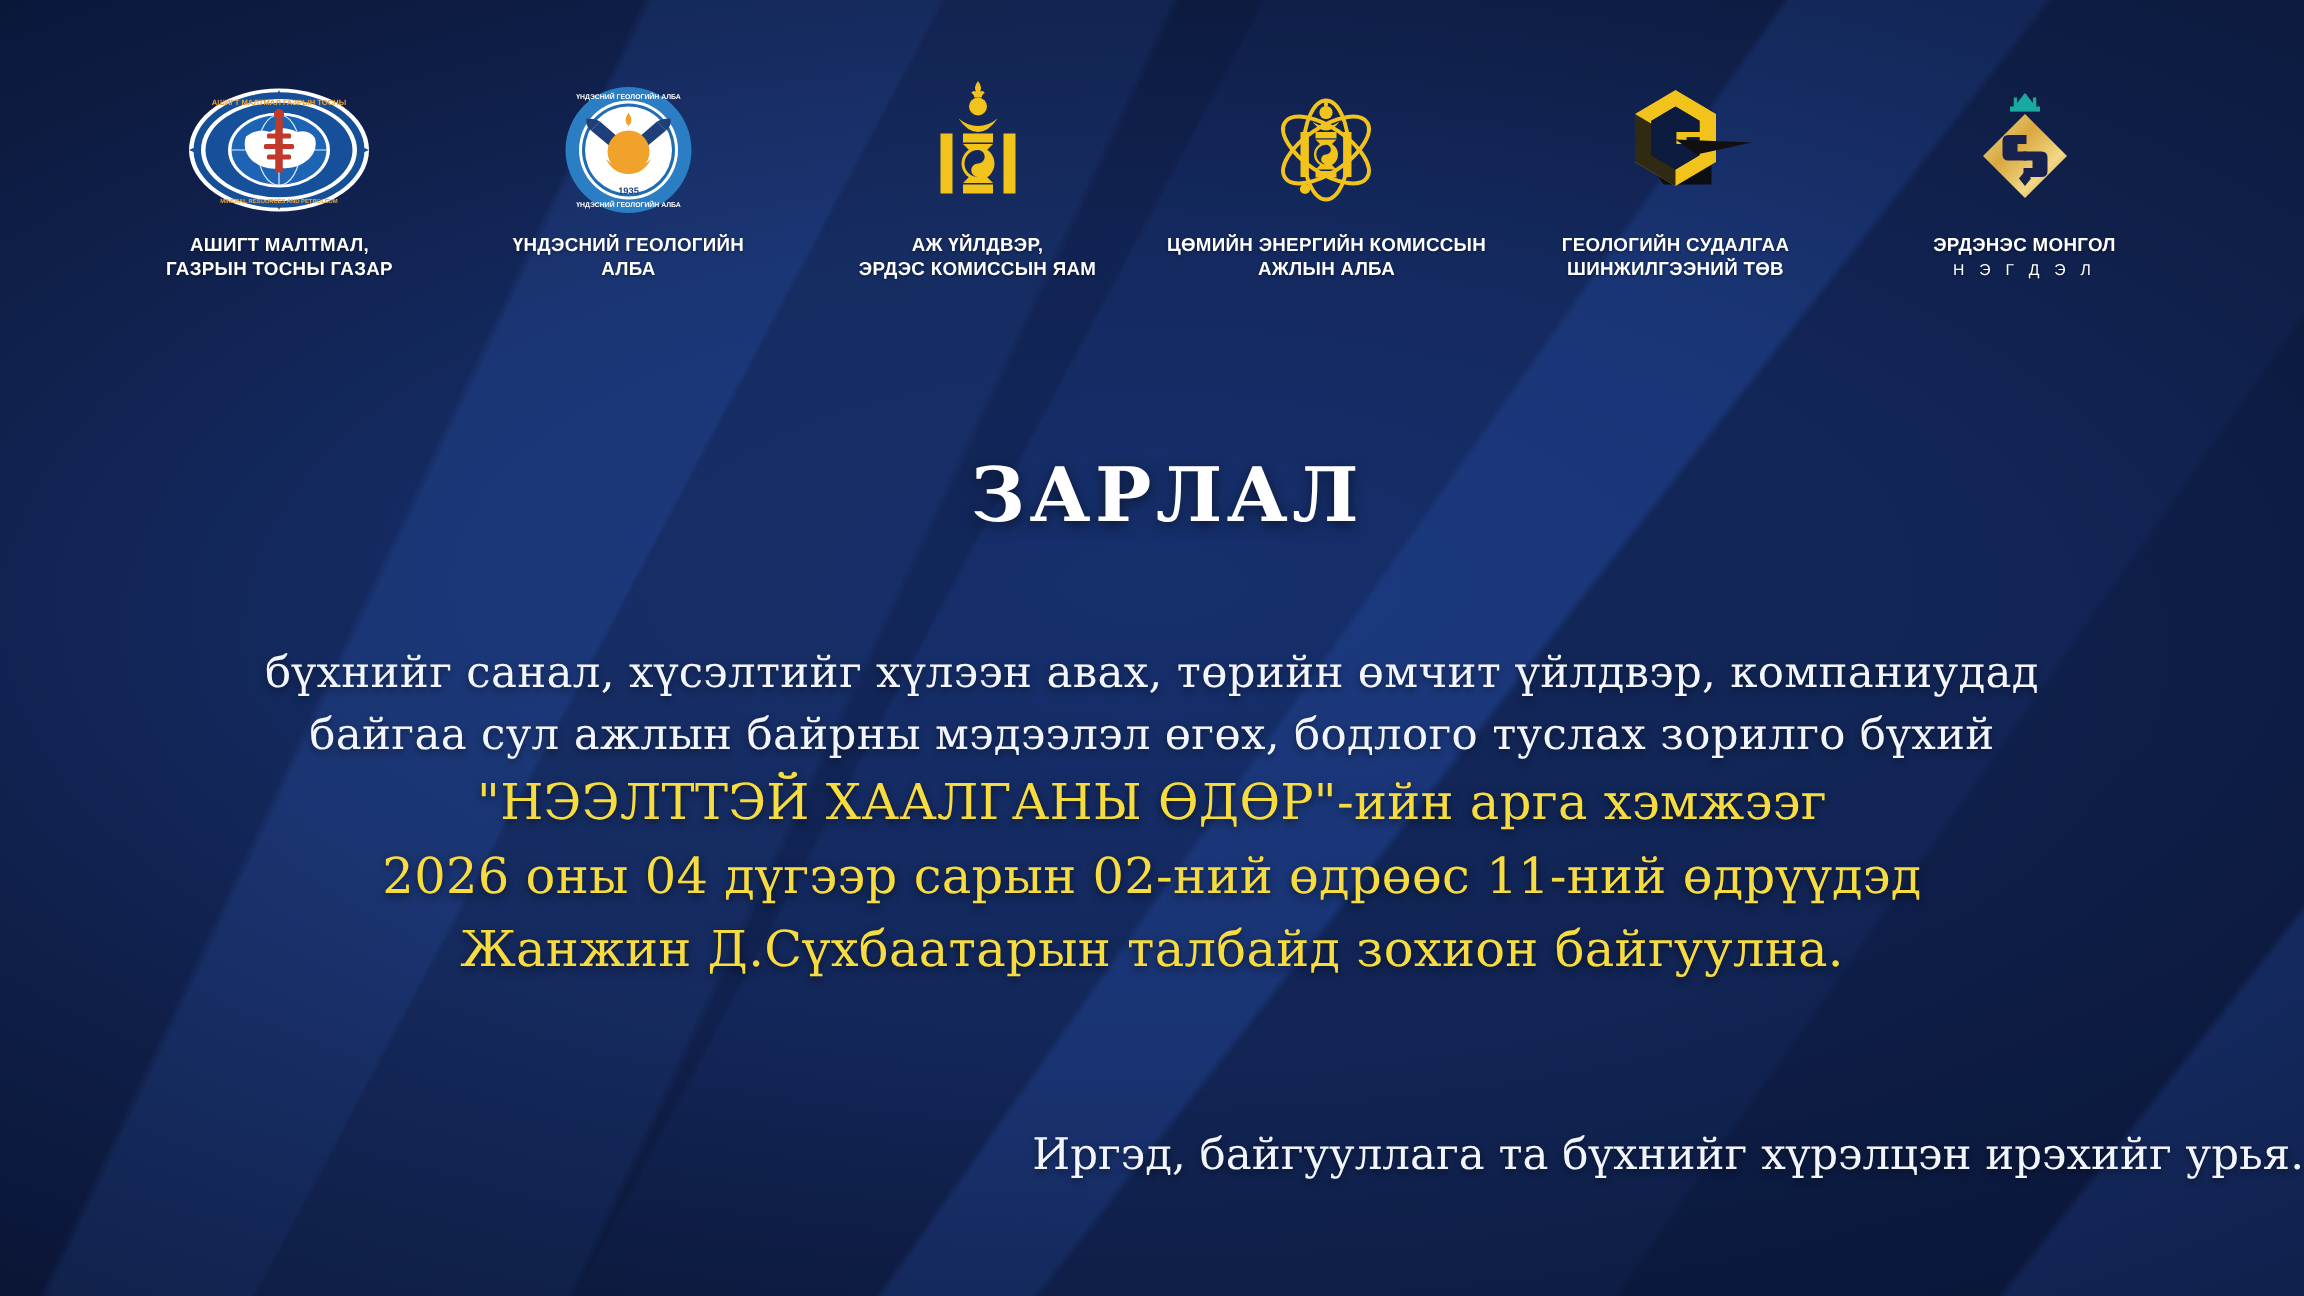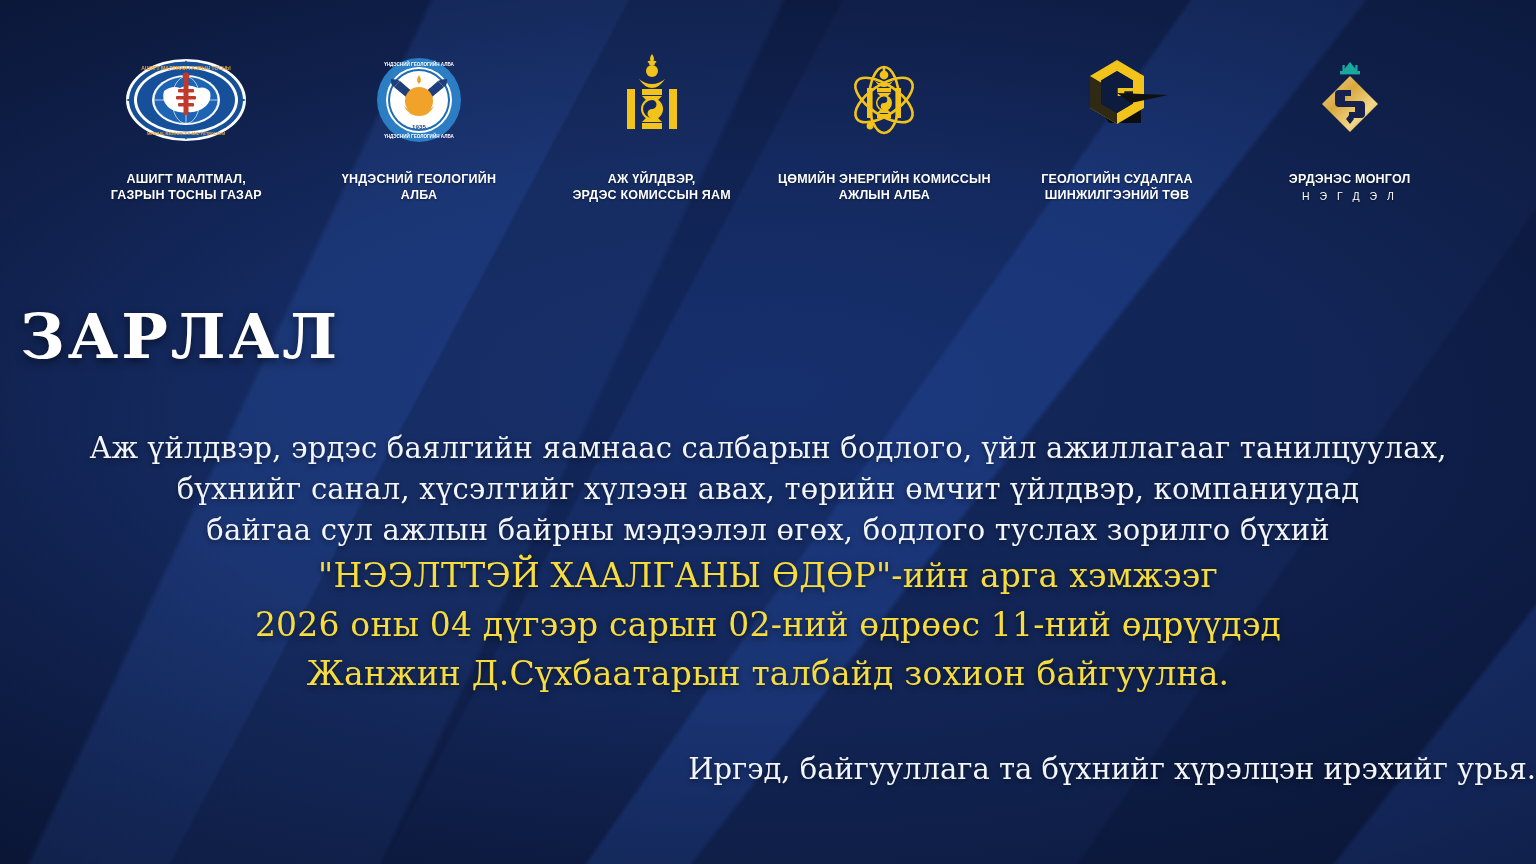--- a/index.html
+++ b/index.html
@@ -75,21 +75,21 @@
     align-items: center;
     justify-content: flex-start;
   }
   .logo-mark {
     height: 96px;
     display: flex;
     align-items: center;
     justify-content: center;
   }
   .logo-caption {
-    margin-top: 24px;
+    margin-top: 8px;
     color: #ffffff;
     font-size: 12.5px;
     font-weight: bold;
     letter-spacing: 0.2px;
     line-height: 1.25;
     text-align: center;
     white-space: pre-line;
     font-family: "Liberation Sans", sans-serif;
     text-shadow: 0 1px 2px rgba(0,0,0,0.45);
   }
@@ -98,24 +98,24 @@
     font-size: 10.5px;
     margin-top: 2px;
     font-weight: normal;
   }
 
   
   .headline {
     position: absolute;
     top: 300px;
     left: 0; right: 0;
-    text-align: left;
+    text-align: center;
     color: #ffffff;
     font-family: "DejaVu Serif", serif;
-    font-size: 62px;
+    font-size: 50px;
     font-weight: bold;
     letter-spacing: 3px;
     text-shadow: 0 3px 9px rgba(0,0,0,0.55);
     padding-left: 20px;
   }
 
   
   .body-copy {
     position: absolute;
     top: 428px;
@@ -339,21 +339,20 @@
       </div>
       <div class="logo-caption">ЭРДЭНЭС МОНГОЛ</div>
       <div class="logo-caption sub">Н Э Г Д Э Л</div>
     </div>
 
   </div>
 
   <div class="headline">ЗАРЛАЛ</div>
 
   <div class="body-copy">
-    <div class="line">Аж үйлдвэр, эрдэс баялгийн яамнаас салбарын бодлого, үйл ажиллагааг танилцуулах,</div>
     <div class="line">бүхнийг санал, хүсэлтийг хүлээн авах, төрийн өмчит үйлдвэр, компаниудад</div>
     <div class="line">байгаа сул ажлын байрны мэдээлэл өгөх, бодлого туслах зорилго бүхий</div>
     <div class="line gold">"НЭЭЛТТЭЙ ХААЛГАНЫ ӨДӨР"-ийн арга хэмжээг</div>
     <div class="line gold">2026 оны 04 дүгээр сарын 02-ний өдрөөс 11-ний өдрүүдэд</div>
     <div class="line gold">Жанжин Д.Сүхбаатарын  талбайд зохион байгуулна.</div>
   </div>
 
   <div class="closing">Иргэд, байгууллага та бүхнийг хүрэлцэн ирэхийг урья.</div>
 
 </div>

